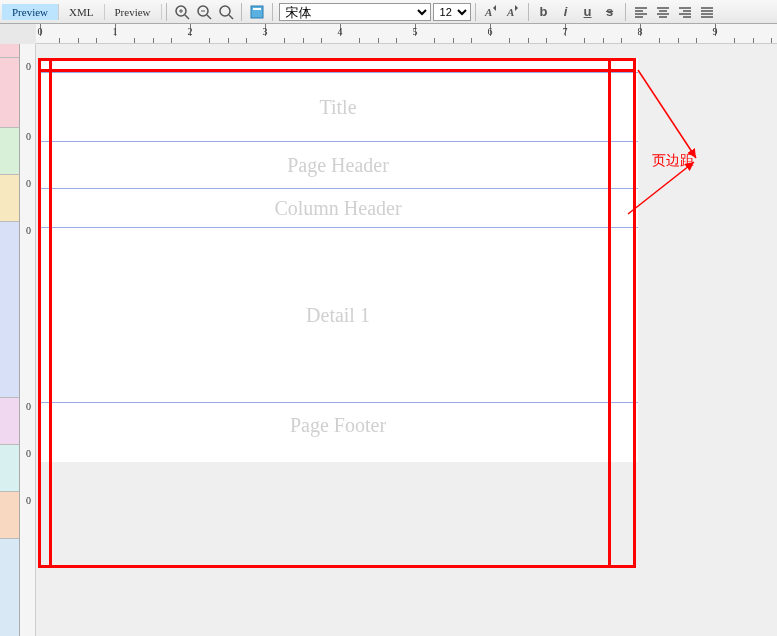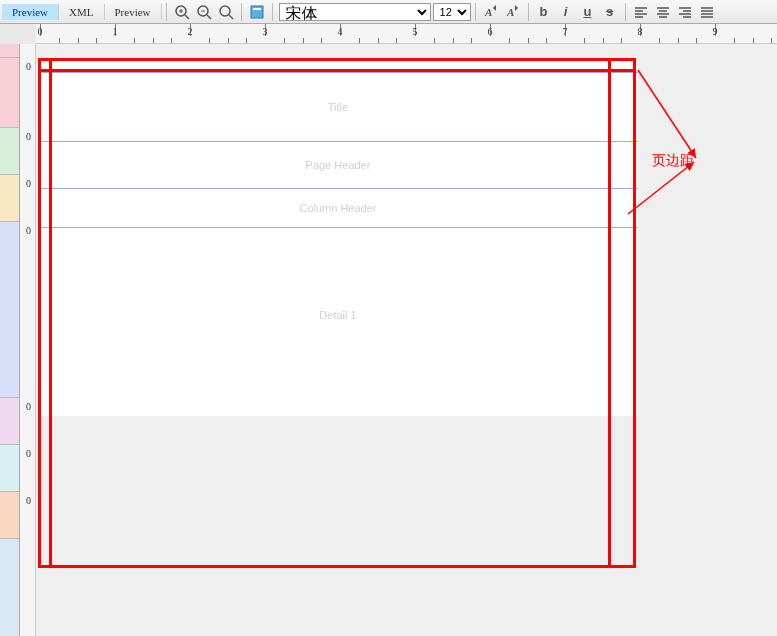--- a/index.html
+++ b/index.html
@@ -43,21 +43,21 @@
       display: flex;
       align-items: center;
       justify-content: center;
       cursor: pointer;
       margin: 0 1px;
     }
     .tb-btn svg { width: 16px; height: 16px; }
     .font-select {
       width: 152px;
       height: 18px;
-      font-size: 16px;
+      font-size: 13px;
       border: 1px solid #999;
       background: white;
       padding: 0 2px;
       margin: 0 2px;
     }
     .size-select {
       width: 38px;
       height: 18px;
       font-size: 11px;
       border: 1px solid #999;
@@ -176,23 +176,23 @@
       left: 2px;
       width: 600px;
       background: white;
     }
     .band {
       border-top: 1px solid #9aa9e8;
       border-bottom: 1px solid #9aa9e8;
       display: flex;
       align-items: center;
       justify-content: center;
-      font-size: 11px;
+      font-size: 20px;
       color: #d0d0d0;
-      font-family: Liberation Sans, sans-serif;
+      font-family: Liberation Serif, serif;
       margin-bottom: -1px;
     }
     .page-margin-top {
       height: 14px;
       background: white;
     }
     .highlight-frame {
       position: absolute;
       border: 3px solid #ff0000;
       pointer-events: none;
@@ -381,20 +381,21 @@
     </div>
 
   <div class="canvas-area">
     <div class="page">
       <div class="page-margin-top"></div>
       <div id="bands-container">
           <div class="band" style="height: 70px;">Title</div>
           <div class="band" style="height: 48px;">Page Header</div>
           <div class="band" style="height: 40px;">Column Header</div>
           <div class="band" style="height: 176px;">Detail 1</div>
+          <div class="band" style="height: 47px;">Page Footer</div>
         </div>
       <div class="page-margin-top"></div>
     </div>
 
     <div class="highlight-frame" style="top:14px; left:2px; width:598px; height:510px;"></div>
     <div class="highlight-frame" style="top:14px; left:2px; width:598px; height:14px;"></div>
     <div class="highlight-frame" style="top:14px; left:2px; width:14px; height:510px;"></div>
     <div class="highlight-frame" style="top:14px; left:572px; width:28px; height:510px;"></div>
 
     <svg class="annotation-arrow" style="top:14px; left:580px;" width="90" height="120">

